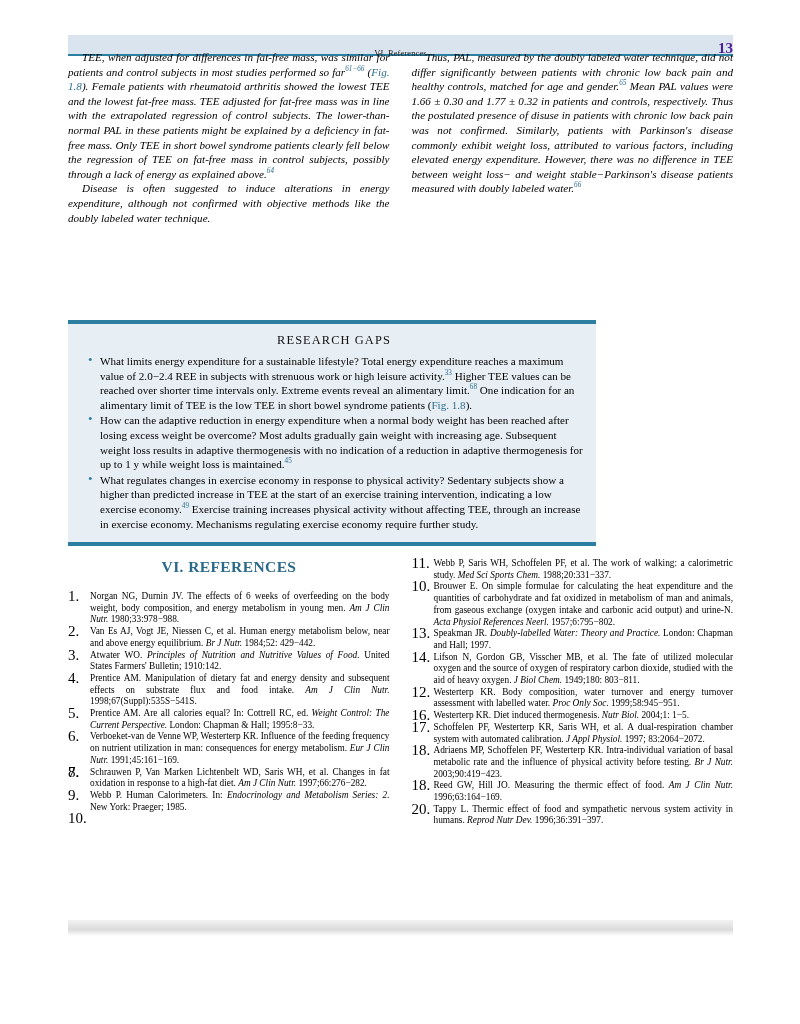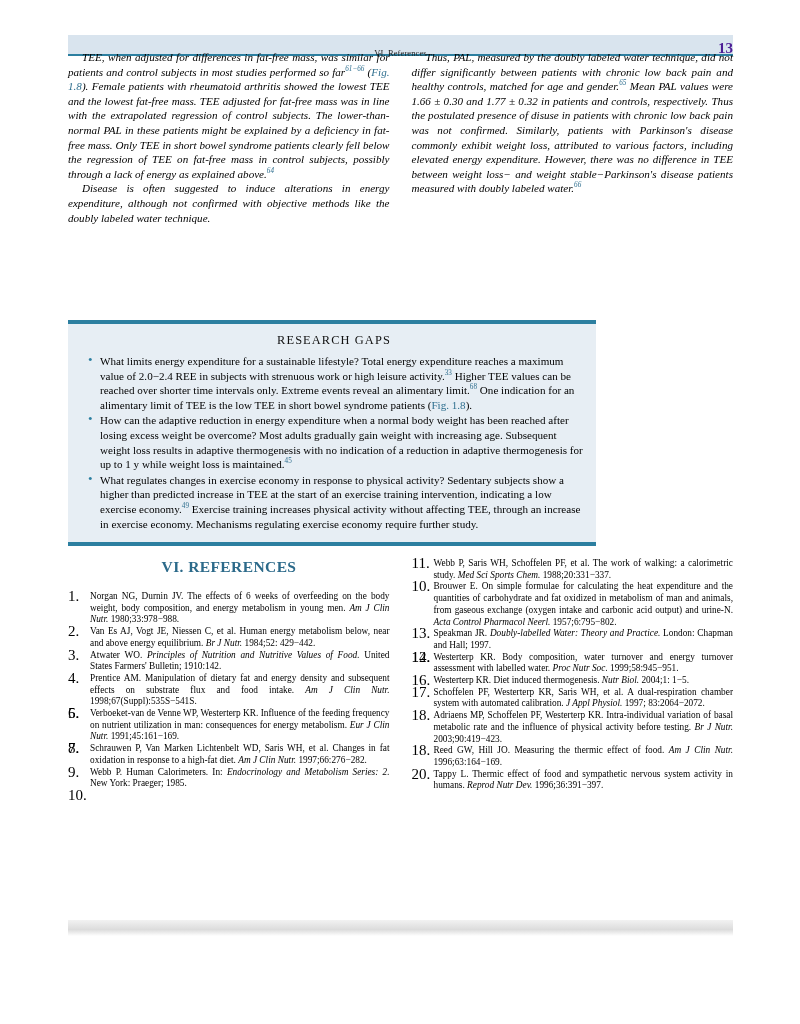--- a/index.html
+++ b/index.html
@@ -249,35 +249,35 @@
 
   <div class="ref-heading">VI. REFERENCES</div>
 
   <div class="refs-cols">
     <div class="refcol left">
       <ol class="reflist" id="reflist-left">
           <li><span class="num">1.</span><span>Norgan NG, Durnin JV. The effects of 6 weeks of overfeeding on the body weight, body composition, and energy metabolism in young men. <i>Am J Clin Nutr.</i> 1980;33:978−988.</span></li>
           <li><span class="num">2.</span><span>Van Es AJ, Vogt JE, Niessen C, et al. Human energy metabolism below, near and above energy equilibrium. <i>Br J Nutr.</i> 1984;52: 429−442.</span></li>
           <li><span class="num">3.</span><span>Atwater WO. <i>Principles of Nutrition and Nutritive Values of Food.</i> United States Farmers' Bulletin; 1910:142.</span></li>
           <li><span class="num">4.</span><span>Prentice AM. Manipulation of dietary fat and energy density and subsequent effects on substrate flux and food intake. <i>Am J Clin Nutr.</i> 1998;67(Suppl):535S−541S.</span></li>
-          <li><span class="num">5.</span></li>
+          <li><span class="num">5.</span><span>Prentice AM. Are all calories equal? In: Cottrell RC, ed. <i>Weight Control: The Current Perspective.</i> London: Chapman &amp; Hall; 1995:8−33.</span></li>
           <li><span class="num">6.</span><span>Verboeket-van de Venne WP, Westerterp KR. Influence of the feeding frequency on nutrient utilization in man: consequences for energy metabolism. <i>Eur J Clin Nutr.</i> 1991;45:161−169.</span></li>
           <li><span class="num">7.</span></li>
           <li><span class="num">8.</span><span>Schrauwen P, Van Marken Lichtenbelt WD, Saris WH, et al. Changes in fat oxidation in response to a high-fat diet. <i>Am J Clin Nutr.</i> 1997;66:276−282.</span></li>
           <li><span class="num">9.</span><span>Webb P. Human Calorimeters. In: <i>Endocrinology and Metabolism Series: 2.</i> New York: Praeger; 1985.</span></li>
           <li><span class="num">10.</span></li>
         </ol>
     </div>
     <div class="refcol right">
       <ol class="reflist" id="reflist-right">
           <li><span class="num">11.</span><span>Webb P, Saris WH, Schoffelen PF, et al. The work of walking: a calorimetric study. <i>Med Sci Sports Chem.</i> 1988;20:331−337.</span></li>
-          <li><span class="num">10.</span><span>Brouwer E. On simple formulae for calculating the heat expenditure and the quantities of carbohydrate and fat oxidized in metabolism of man and animals, from gaseous exchange (oxygen intake and carbonic acid output) and urine-N. <i>Acta Control Pharmacol Neerl.</i> 1957;6:795−802.</span></li>
+          <li><span class="num">10.</span><span>Brouwer E. On simple formulae for calculating the heat expenditure and the quantities of carbohydrate and fat oxidized in metabolism of man and animals, from gaseous exchange (oxygen intake and carbonic acid output) and urine-N. <i>Acta Physiol References Neerl.</i> 1957;6:795−802.</span></li>
           <li><span class="num">13.</span><span>Speakman JR. <i>Doubly-labelled Water: Theory and Practice.</i> London: Chapman and Hall; 1997.</span></li>
-          <li><span class="num">14.</span></li>
-          <li><span class="num">12.</span><span>Westerterp KR. Body composition, water turnover and energy turnover assessment with labelled water. <i>Proc Nutr Soc.</i> 1999;58:945−951.</span></li>
+          <li><span class="num">14.</span><span>Lifson N, Gordon GB, Visscher MB, et al. The fate of utilized molecular oxygen and the source of oxygen of respiratory carbon dioxide, studied with the aid of heavy oxygen. <i>J Biol Chem.</i> 1949;180: 803−811.</span></li>
+          <li><span class="num">12.</span><span>Westerterp KR. Body composition, water turnover and energy turnover assessment with labelled water. <i>Proc Only Soc.</i> 1999;58:945−951.</span></li>
           <li><span class="num">16.</span><span>Westerterp KR. Diet induced thermogenesis. <i>Nutr Biol.</i> 2004;1: 1−5.</span></li>
           <li><span class="num">17.</span><span>Schoffelen PF, Westerterp KR, Saris WH, et al. A dual-respiration chamber system with automated calibration. <i>J Appl Physiol.</i> 1997; 83:2064−2072.</span></li>
           <li><span class="num">18.</span><span>Adriaens MP, Schoffelen PF, Westerterp KR. Intra-individual variation of basal metabolic rate and the influence of physical activity before testing. <i>Br J Nutr.</i> 2003;90:419−423.</span></li>
           <li><span class="num">18.</span><span>Reed GW, Hill JO. Measuring the thermic effect of food. <i>Am J Clin Nutr.</i> 1996;63:164−169.</span></li>
           <li><span class="num">20.</span><span>Tappy L. Thermic effect of food and sympathetic nervous system activity in humans. <i>Reprod Nutr Dev.</i> 1996;36:391−397.</span></li>
         </ol>
     </div>
   </div>
 
   <div class="footer-shade"></div>

